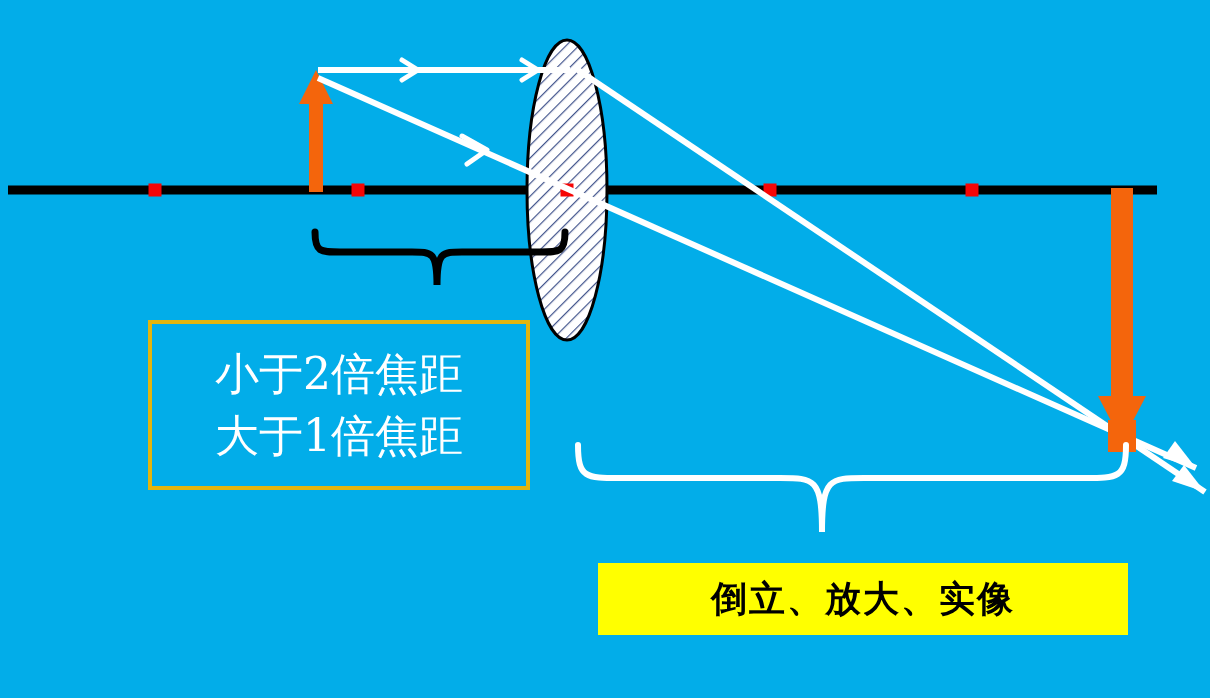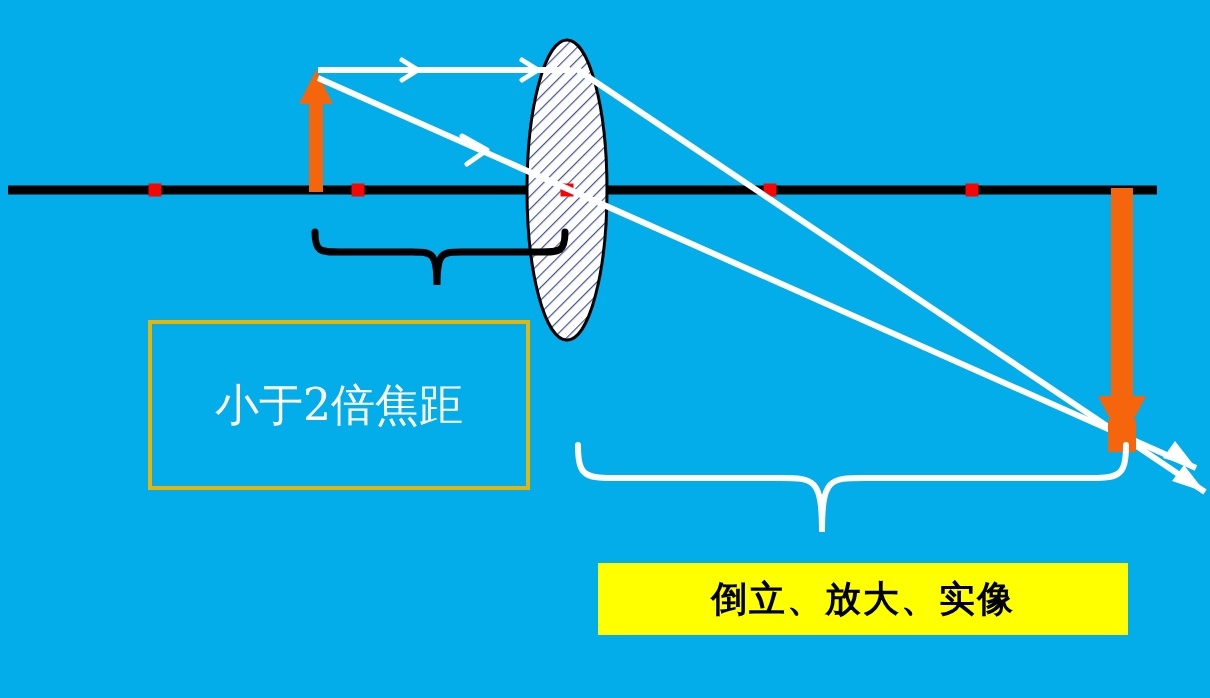--- a/index.html
+++ b/index.html
@@ -130,19 +130,20 @@
              C 578 478, 586 478, 620 478
              L 780 478
              C 814 478, 822 478, 822 532
              C 822 478, 830 478, 864 478
              L 1084 478
              C 1118 478, 1126 478, 1126 445" fill="none" stroke="#ffffff" stroke-width="6" stroke-linecap="round"></path>
   </svg>
 
   <div class="label-box-outline">
     <span class="line">小于2倍焦距</span>
+    <span class="line">大于1倍焦距</span>
   </div>
 
   <div class="conclusion-box">
     <span class="text">倒立、放大、实像</span>
   </div>
 
 </div>
 
 </body></html>

